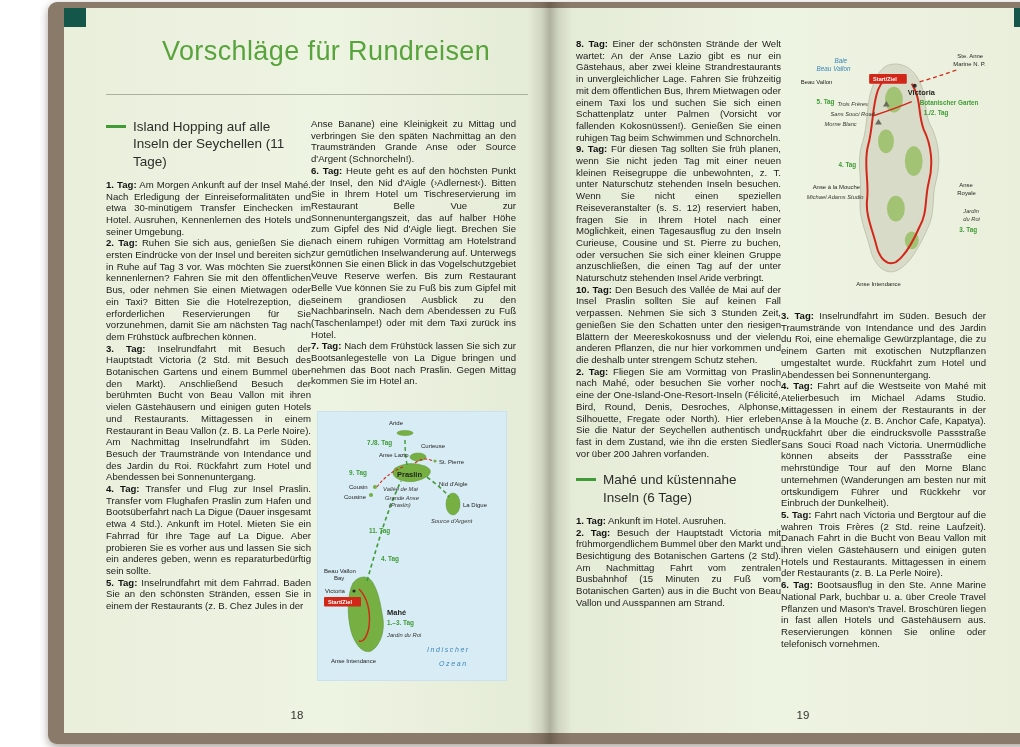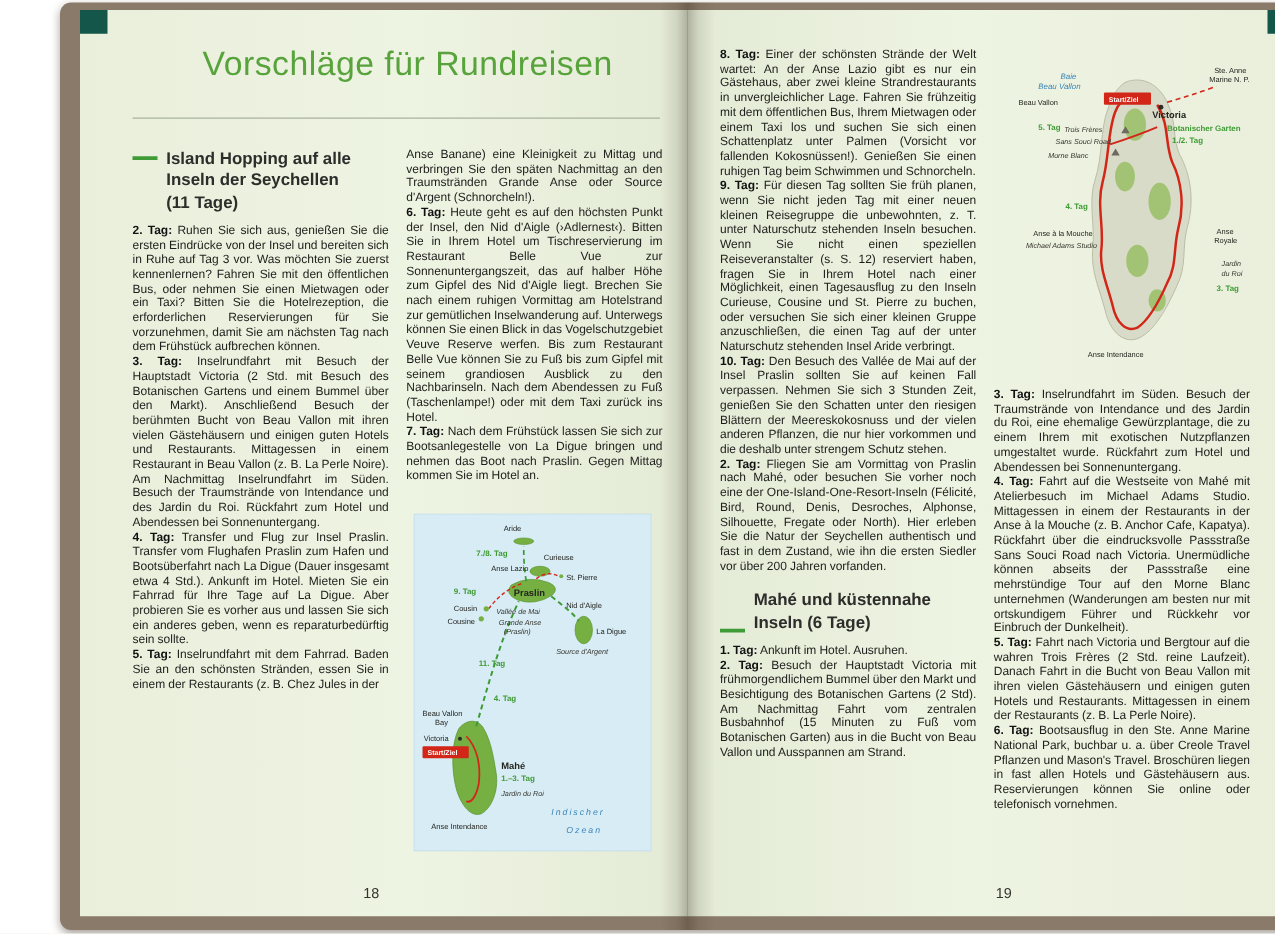--- a/index.html
+++ b/index.html
@@ -14,34 +14,34 @@
   .spine{position:absolute;left:50%;top:0;bottom:0;width:44px;transform:translateX(-50%);
          background:linear-gradient(90deg,rgba(0,0,0,0) 0%,rgba(40,30,15,.10) 30%,
          rgba(40,30,15,.28) 50%,rgba(40,30,15,.10) 70%,rgba(0,0,0,0) 100%);pointer-events:none;}
   .corner{position:absolute;top:0;width:22px;height:19px;background:#15564a;}
   .corner.tl{left:0;} .corner.tr{right:0;}
 
   .lp-title{position:absolute;left:98px;top:28px;margin:0;font-size:27px;font-weight:400;
             letter-spacing:.4px;color:#58a33c;}
   .lp-rule{position:absolute;left:42px;right:22px;top:86px;height:1px;background:#a9b39e;}
 
-  .cols{position:absolute;display:flex;gap:14px;}
+  .cols{position:absolute;display:flex;}
   .cols.lp{left:42px;top:110px;width:424px;}
   .cols.rp{left:26px;top:30px;width:424px;}
   .col{width:205px;}
 
   .day{margin:0;text-align:justify;font-size:9.6px;line-height:1.22;color:#1d1d1b;
        word-spacing:-0.2px;}
   .day b{font-weight:700;color:#111;}
   .cont{margin:0 0 0 0;text-align:justify;font-size:9.6px;line-height:1.22;color:#1d1d1b;}
 
   .section-head{display:flex;gap:7px;margin:0 0 9px 0;}
-  .section-head.second{margin-top:12px;align-items:flex-end;}
+  .section-head.second{margin-top:12px;}
   .dash{flex:0 0 20px;height:3px;background:#3f9b35;margin-top:7px;}
-  .section-title{font-weight:700;font-size:13.5px;line-height:1.28;color:#2d2d2b;max-width:158px;}
+  .section-title{font-weight:400;font-size:13.5px;line-height:1.28;color:#2d2d2b;max-width:158px;}
 
   .pagenum{position:absolute;bottom:12px;width:100%;text-align:center;font-size:11.5px;color:#33332f;}
   .page.left .pagenum{left:-10px;} .page.right .pagenum{left:10px;}
 
   .map-left{display:block;margin:24px 0 0 6px;}
   .map-right{display:block;margin:0 0 4px -6px;}
 
   svg text{font-family:"Liberation Sans",sans-serif;}
   .mt{fill:#24241f;font-size:6px;}
   .mt-b{fill:#24241f;font-size:7.5px;font-weight:bold;}
@@ -62,20 +62,21 @@
         <div class="corner tl"></div>
         <h1 class="lp-title">Vorschläge für Rundreisen</h1>
         <div class="lp-rule"></div>
 
         <div class="cols lp">
           <div class="col">
             <div class="section-head">
               <span class="dash"></span>
               <span class="section-title">Island Hopping auf alle Inseln der Seychellen (11 Tage)</span>
             </div>
+            <p class="day"><b>1. Tag:</b> <span>Am Morgen Ankunft auf der Insel Mahé. Nach Erledigung der Einreiseformalitäten und etwa 30-minütigem Transfer Einchecken im Hotel. Ausruhen, Kennenlernen des Hotels und seiner Umgebung.</span></p>
             <p class="day"><b>2. Tag:</b> <span>Ruhen Sie sich aus, genießen Sie die ersten Eindrücke von der Insel und bereiten sich in Ruhe auf Tag 3 vor. Was möchten Sie zuerst kennenlernen? Fahren Sie mit den öffentlichen Bus, oder nehmen Sie einen Mietwagen oder ein Taxi? Bitten Sie die Hotelrezeption, die erforderlichen Reservierungen für Sie vorzunehmen, damit Sie am nächsten Tag nach dem Frühstück aufbrechen können.</span></p>
             <p class="day"><b>3. Tag:</b> <span>Inselrundfahrt mit Besuch der Hauptstadt Victoria (2 Std. mit Besuch des Botanischen Gartens und einem Bummel über den Markt). Anschließend Besuch der berühmten Bucht von Beau Vallon mit ihren vielen Gästehäusern und einigen guten Hotels und Restaurants. Mittagessen in einem Restaurant in Beau Vallon (z. B. La Perle Noire). Am Nachmittag Inselrundfahrt im Süden. Besuch der Traumstrände von Intendance und des Jardin du Roi. Rückfahrt zum Hotel und Abendessen bei Sonnenuntergang.</span></p>
             <p class="day"><b>4. Tag:</b> <span>Transfer und Flug zur Insel Praslin. Transfer vom Flughafen Praslin zum Hafen und Bootsüberfahrt nach La Digue (Dauer insgesamt etwa 4 Std.). Ankunft im Hotel. Mieten Sie ein Fahrrad für Ihre Tage auf La Digue. Aber probieren Sie es vorher aus und lassen Sie sich ein anderes geben, wenn es reparaturbedürftig sein sollte.</span></p>
             <p class="day"><b>5. Tag:</b> <span>Inselrundfahrt mit dem Fahrrad. Baden Sie an den schönsten Stränden, essen Sie in einem der Restaurants (z. B. Chez Jules in der</span></p>
           </div>
 
           <div class="col">
             <p class="cont">Anse Banane) eine Kleinigkeit zu Mittag und verbringen Sie den späten Nachmittag an den Traumstränden Grande Anse oder Source d'Argent (Schnorcheln!).</p>
             <p class="day"><b>6. Tag:</b> <span>Heute geht es auf den höchsten Punkt der Insel, den Nid d'Aigle (›Adlernest‹). Bitten Sie in Ihrem Hotel um Tischreservierung im Restaurant Belle Vue zur Sonnenuntergangszeit, das auf halber Höhe zum Gipfel des Nid d'Aigle liegt. Brechen Sie nach einem ruhigen Vormittag am Hotelstrand zur gemütlichen Inselwanderung auf. Unterwegs können Sie einen Blick in das Vogelschutzgebiet Veuve Reserve werfen. Bis zum Restaurant Belle Vue können Sie zu Fuß bis zum Gipfel mit seinem grandiosen Ausblick zu den Nachbarinseln. Nach dem Abendessen zu Fuß (Taschenlampe!) oder mit dem Taxi zurück ins Hotel.</span></p>
             <p class="day"><b>7. Tag:</b> <span>Nach dem Frühstück lassen Sie sich zur Bootsanlegestelle von La Digue bringen und nehmen das Boot nach Praslin. Gegen Mittag kommen Sie im Hotel an.</span></p>
@@ -188,21 +189,21 @@
               <text x="38" y="152" class="mt">Anse à la Mouche</text>
               <text x="32" y="162" class="mt-i">Michael Adams Studio</text>
               <text x="186" y="150" class="mt">Anse</text>
               <text x="184" y="158" class="mt">Royale</text>
               <text x="190" y="176" class="mt-i">Jardin</text>
               <text x="190" y="184" class="mt-i">du Roi</text>
               <text x="186" y="196" class="mt-g">3. Tag</text>
               <text x="82" y="250" class="mt">Anse Intendance</text>
             </svg>
 
-            <p class="day"><b>3. Tag:</b> <span>Inselrundfahrt im Süden. Besuch der Traumstrände von Intendance und des Jardin du Roi, eine ehemalige Gewürzplantage, die zu einem Ihrem mit exotischen Nutzpflanzen umgestaltet wurde. Rückfahrt zum Hotel und Abendessen bei Sonnenuntergang.</span></p>
+            <p class="day"><b>3. Tag:</b> <span>Inselrundfahrt im Süden. Besuch der Traumstrände von Intendance und des Jardin du Roi, eine ehemalige Gewürzplantage, die zu einem Garten mit exotischen Nutzpflanzen umgestaltet wurde. Rückfahrt zum Hotel und Abendessen bei Sonnenuntergang.</span></p>
             <p class="day"><b>4. Tag:</b> <span>Fahrt auf die Westseite von Mahé mit Atelierbesuch im Michael Adams Studio. Mittagessen in einem der Restaurants in der Anse à la Mouche (z. B. Anchor Cafe, Kapatya). Rückfahrt über die eindrucksvolle Passstraße Sans Souci Road nach Victoria. Unermüdliche können abseits der Passstraße eine mehrstündige Tour auf den Morne Blanc unternehmen (Wanderungen am besten nur mit ortskundigem Führer und Rückkehr vor Einbruch der Dunkelheit).</span></p>
             <p class="day"><b>5. Tag:</b> <span>Fahrt nach Victoria und Bergtour auf die wahren Trois Frères (2 Std. reine Laufzeit). Danach Fahrt in die Bucht von Beau Vallon mit ihren vielen Gästehäusern und einigen guten Hotels und Restaurants. Mittagessen in einem der Restaurants (z. B. La Perle Noire).</span></p>
             <p class="day"><b>6. Tag:</b> <span>Bootsausflug in den Ste. Anne Marine National Park, buchbar u. a. über Creole Travel Pflanzen und Mason's Travel. Broschüren liegen in fast allen Hotels und Gästehäusern aus. Reservierungen können Sie online oder telefonisch vornehmen.</span></p>
           </div>
         </div>
 
         <div class="pagenum">19</div>
       </div>
 
     </div>

